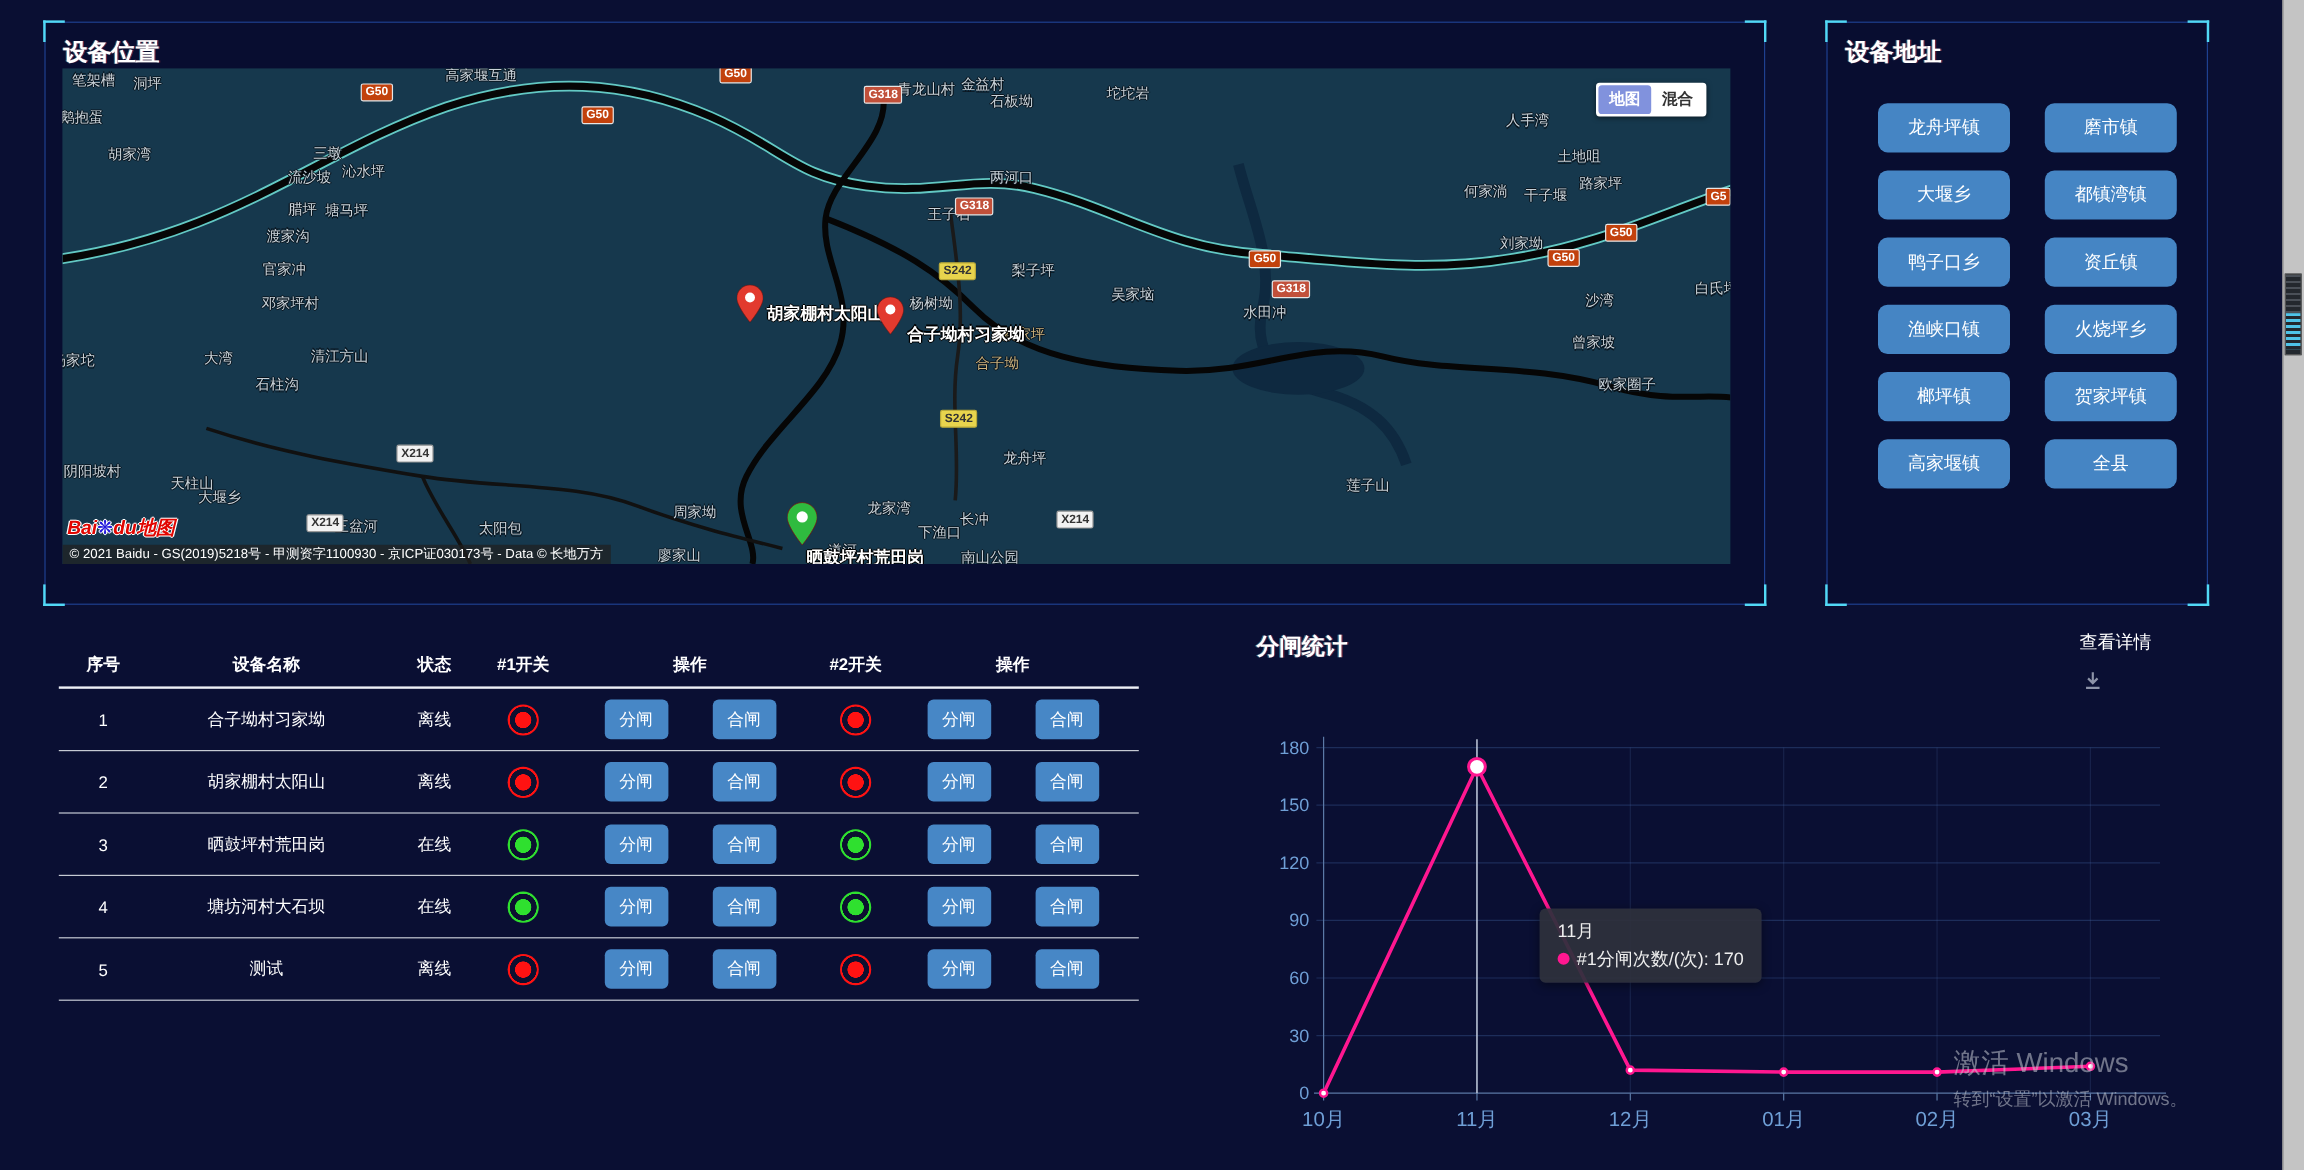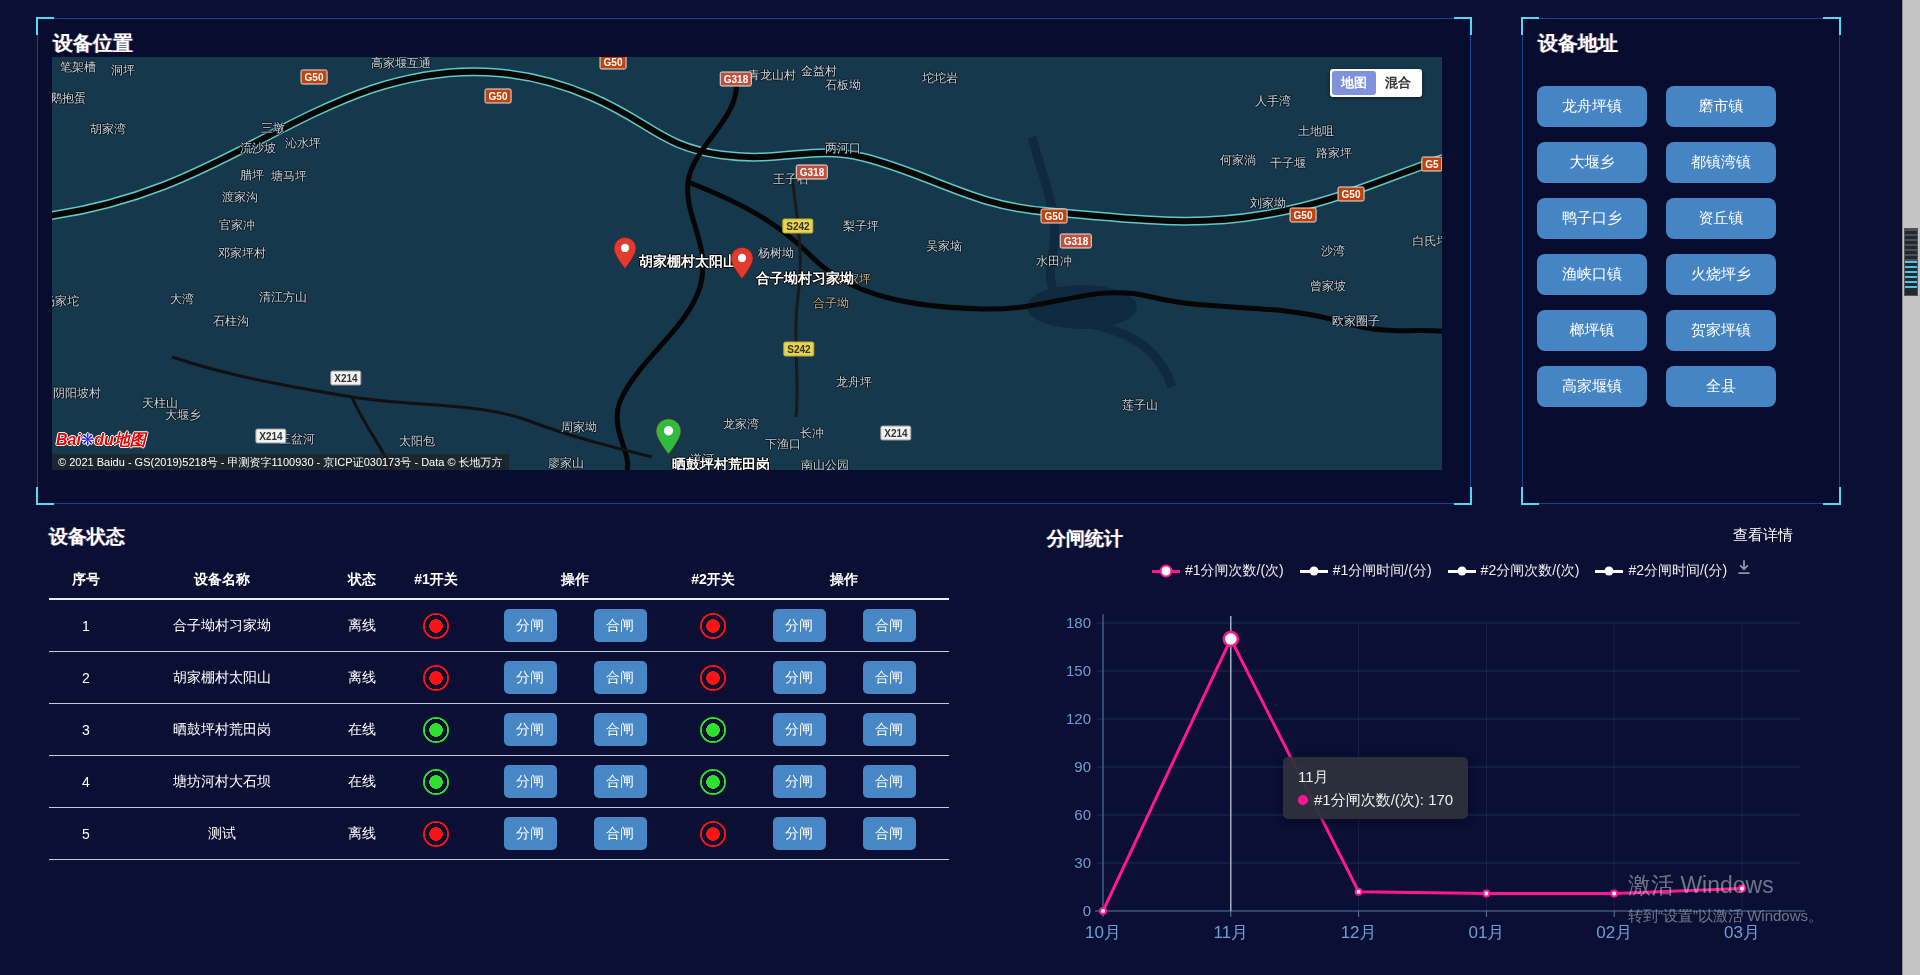--- a/index.html
+++ b/index.html
@@ -32,21 +32,21 @@
   .map-toggle{position:absolute;right:20px;top:12px;background:#fff;border-radius:3px;padding:2px;display:flex;
     box-shadow:0 1px 4px rgba(0,0,0,.5);font-size:13px;font-weight:700;}
   .mt-btn{padding:3px 9px;border-radius:3px;color:#333;}
   .mt-btn.active{background:#8192dd;color:#fff;}
   .map-attr{position:absolute;left:0;bottom:0;height:16px;line-height:16px;background:rgba(32,32,32,.72);
     color:#fff;font-size:11px;padding:0 6px;white-space:nowrap;}
   .bd-logo{position:absolute;left:4px;bottom:19px;font-size:16px;font-weight:800;font-style:italic;color:#e10601;
     text-shadow:-1px 0 #fff,1px 0 #fff,0 -1px #fff,0 1px #fff;}
   .bd-logo .paw{color:#2319dc;font-style:normal;}
   
-  .addr-grid{position:absolute;left:14px;top:67px;display:grid;grid-template-columns:110px 110px;gap:15px 19px;}
+  .addr-grid{position:absolute;left:42px;top:67px;display:grid;grid-template-columns:110px 110px;gap:15px 29px;}
   .addr-btn{height:41px;border-radius:8px;background:#4585c4;color:#fff;font-size:15px;border:none;
     display:flex;align-items:center;justify-content:center;font-family:inherit;cursor:pointer;}
   
   .section-title{font-size:19px;font-weight:700;color:#fff;
     text-shadow:1px 0 rgba(255,80,80,.45),-1px 0 rgba(80,220,255,.45);}
   .status{position:absolute;left:49px;top:524px;width:900px;}
   .trow{display:grid;grid-template-columns:74px 198px 82px 66px 212px 64px 198px;align-items:center;
     justify-items:center;height:51px;border-bottom:1px solid #c6cad4;font-size:14px;}
   .thead{height:36px;border-bottom:2px solid #edeff5;font-weight:700;margin-top:12px;}
   .opcell{display:flex;gap:37px;}
@@ -219,21 +219,20 @@
         <button class="addr-btn">渔峡口镇</button>
         <button class="addr-btn">火烧坪乡</button>
         <button class="addr-btn">榔坪镇</button>
         <button class="addr-btn">贺家坪镇</button>
         <button class="addr-btn">高家堰镇</button>
         <button class="addr-btn">全县</button>
       </div>
   </div>
 
   <div class="status">
-    <div class="section-title">设备状态</div>
     <div class="trow thead" id="status-head">
         <div>序号</div>
         <div>设备名称</div>
         <div>状态</div>
         <div>#1开关</div>
         <div>操作</div>
         <div>#2开关</div>
         <div>操作</div>
       </div>
     <div id="status-body">
@@ -334,46 +333,20 @@
         </div>
       </div>
   </div>
 
   <div class="stats">
     <div class="section-title">分闸统计</div>
     <div class="detail-link">查看详情</div>
     <svg class="dl-icon" width="18" height="18" viewBox="0 0 16 16">
       <path d="M8 2 v7 M4.5 6.5 L8 10 l3.5-3.5 M3 13.5 h10" stroke="#8d93a8" stroke-width="1.6" fill="none"></path>
     </svg>
-    <div class="legend" id="legend">
-        <div class="lg-item">
-          <div class="lg-mark" style="background: rgb(255, 23, 144);">
-            <i style="border: 2.5px solid rgb(255, 23, 144); background: rgb(255, 255, 255);"></i>
-          </div>
-          <span>#1分闸次数/(次)</span>
-        </div>
-        <div class="lg-item">
-          <div class="lg-mark" style="background: rgb(255, 255, 255);">
-            <i></i>
-          </div>
-          <span>#1分闸时间/(分)</span>
-        </div>
-        <div class="lg-item">
-          <div class="lg-mark" style="background: rgb(255, 255, 255);">
-            <i></i>
-          </div>
-          <span>#2分闸次数/(次)</span>
-        </div>
-        <div class="lg-item">
-          <div class="lg-mark" style="background: rgb(255, 255, 255);">
-            <i></i>
-          </div>
-          <span>#2分闸时间/(分)</span>
-        </div>
-      </div>
     <svg id="chart" width="775" height="350">
         <line x1="50" y1="265" x2="753" y2="265" stroke="#1d2d5a" stroke-width="1"></line>
         <line x1="50" y1="217" x2="753" y2="217" stroke="#1d2d5a" stroke-width="1"></line>
         <line x1="50" y1="169" x2="753" y2="169" stroke="#1d2d5a" stroke-width="1"></line>
         <line x1="50" y1="121" x2="753" y2="121" stroke="#1d2d5a" stroke-width="1"></line>
         <line x1="50" y1="73" x2="753" y2="73" stroke="#1d2d5a" stroke-width="1"></line>
         <line x1="50" y1="25" x2="753" y2="25" stroke="#1d2d5a" stroke-width="1"></line>
         <line x1="56" y1="25" x2="56" y2="313" stroke="rgba(72,100,160,0.22)" stroke-width="1"></line>
         <line x1="183.8" y1="25" x2="183.8" y2="313" stroke="rgba(72,100,160,0.22)" stroke-width="1"></line>
         <line x1="311.6" y1="25" x2="311.6" y2="313" stroke="rgba(72,100,160,0.22)" stroke-width="1"></line>

